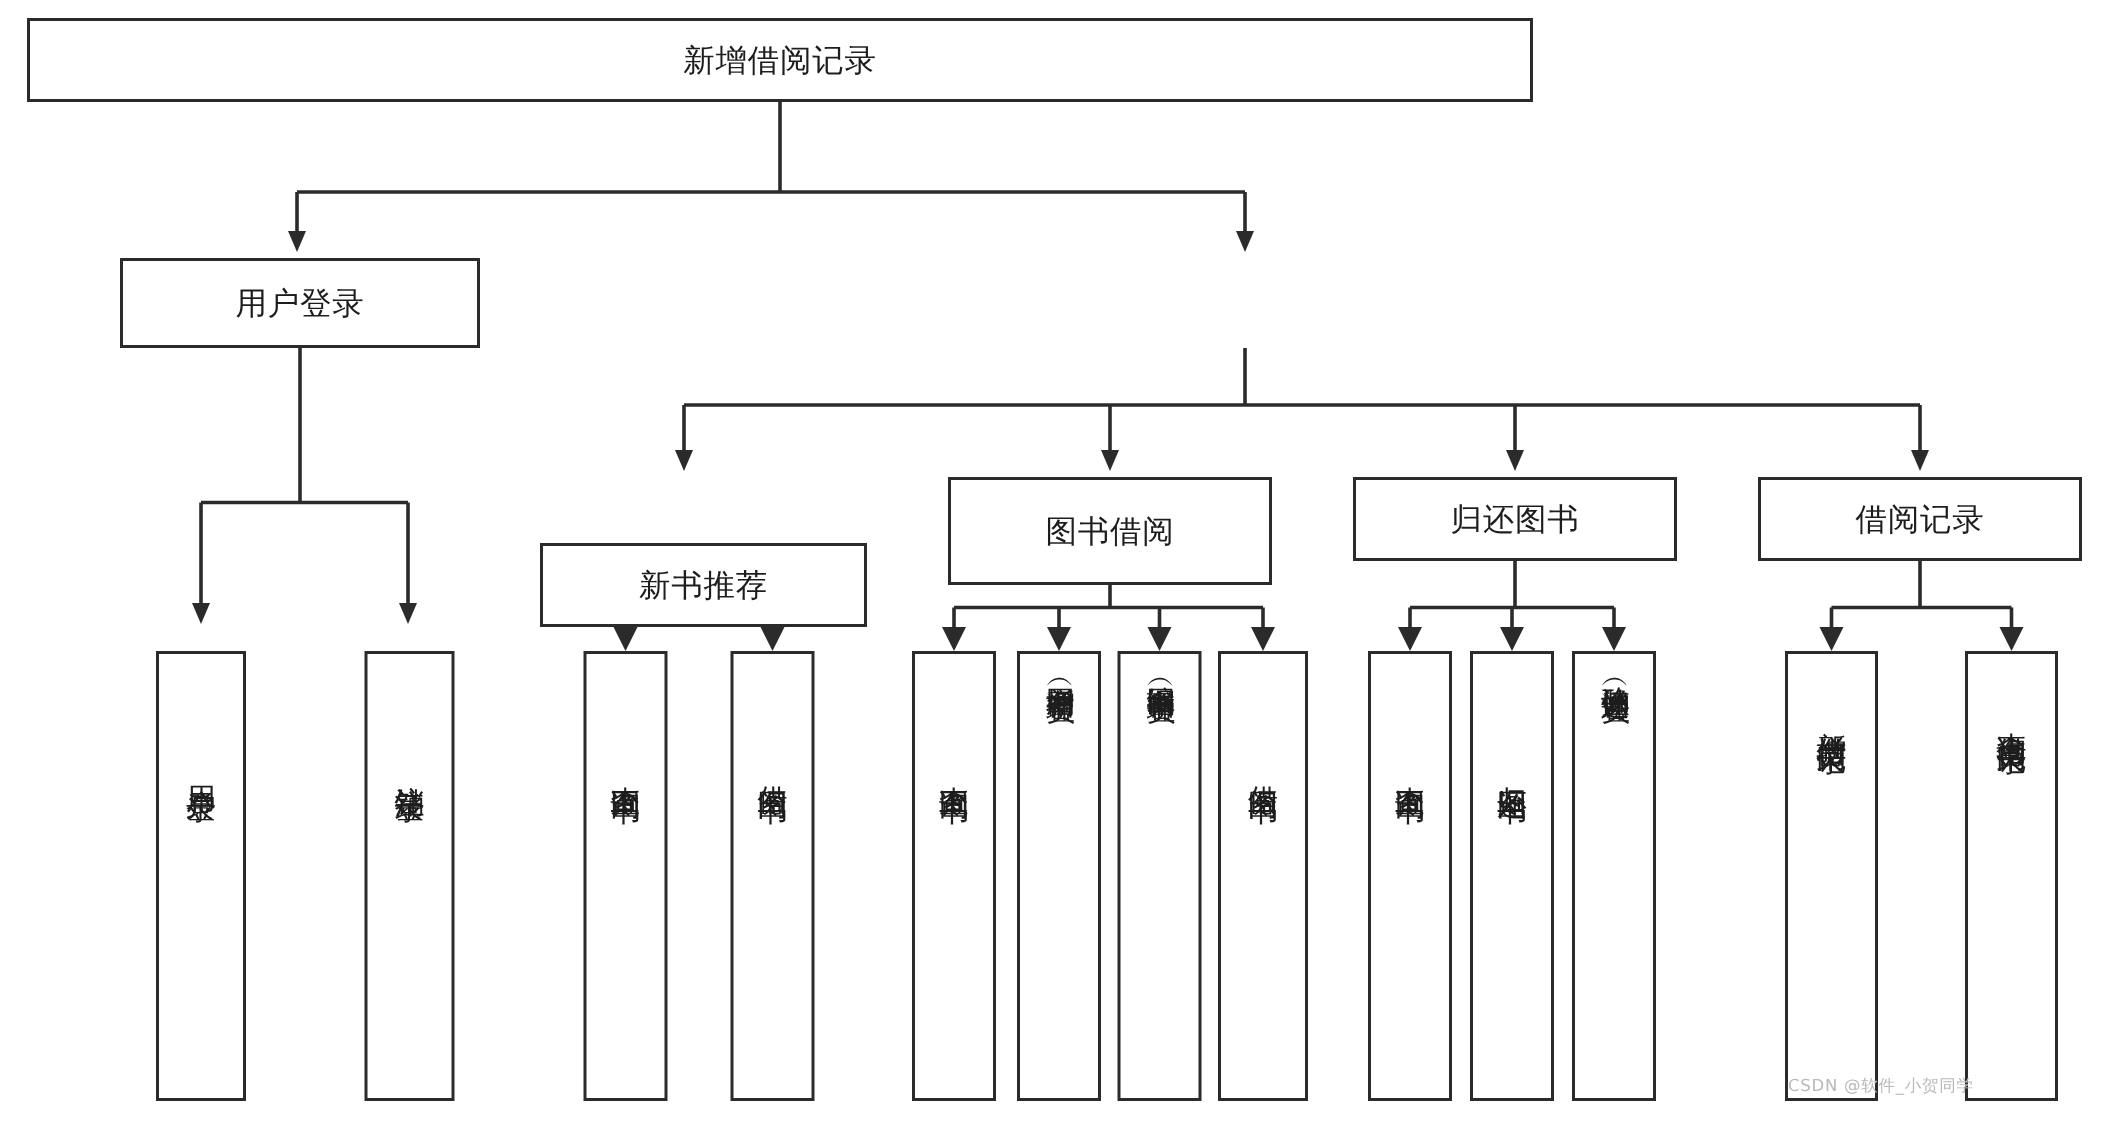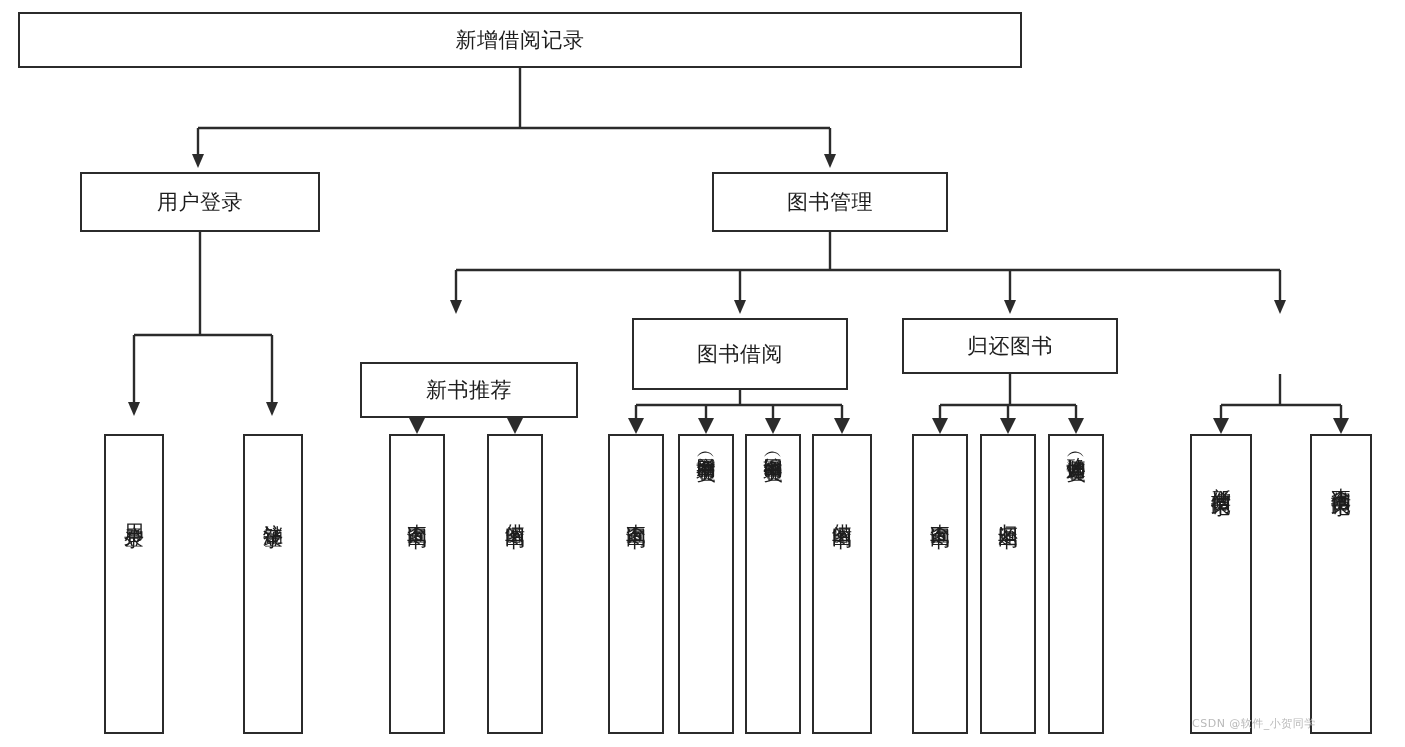--- a/index.html
+++ b/index.html
@@ -141,33 +141,33 @@
     <path d="M1333,418 L1349,418 L1341,434 Z" class="ah"></path>
   </svg>
 
   <div class="node root" style="left:18px; top:12px; width:1004px; height:56px;">
     <span class="lbl">新增借阅记录</span>
   </div>
 
   <div class="node" style="left:80px; top:172px; width:240px; height:60px;">
     <span class="lbl">用户登录</span>
   </div>
-  <div class="node" style="left:712px; top:172px; width:236px; height:60px;">
-    <span class="lbl">图书管理</span>
-  </div>
 
   <div class="node" style="left:360px; top:318px; width:218px; height:56px;margin-top:44px;">
     <span class="lbl">新书推荐</span>
   </div>
   <div class="node" style="left:632px; top:318px; width:216px; height:72px;">
     <span class="lbl">图书借阅</span>
   </div>
   <div class="node" style="left:902px; top:318px; width:216px; height:56px;">
     <span class="lbl">归还图书</span>
   </div>
+  <div class="node" style="left:1172px; top:318px; width:216px; height:56px;">
+    <span class="lbl">借阅记录</span>
+  </div>
 
   <div class="node leaf" style="left:104px; top:434px; width:60px; height:300px; padding-top:72px;">
     <span class="lbl">用户登录</span>
   </div>
   <div class="node leaf" style="left:243px; top:434px; width:60px; height:300px; padding-top:72px;">
     <span class="lbl">注销登录</span>
   </div>
 
   <div class="node leaf" style="left:389px; top:434px; width:56px; height:300px; padding-top:72px;">
     <span class="lbl">查询图书</span>

